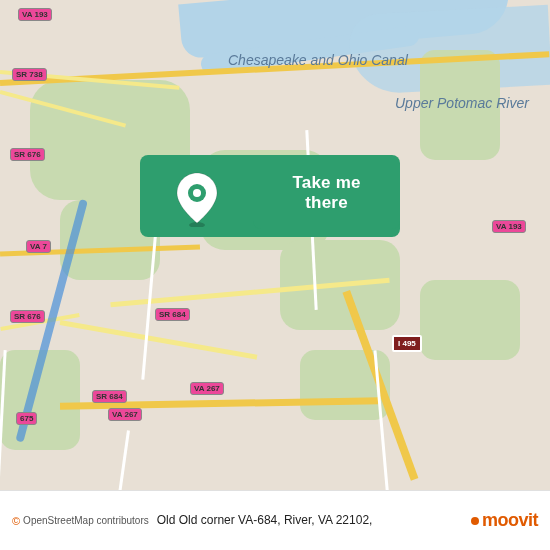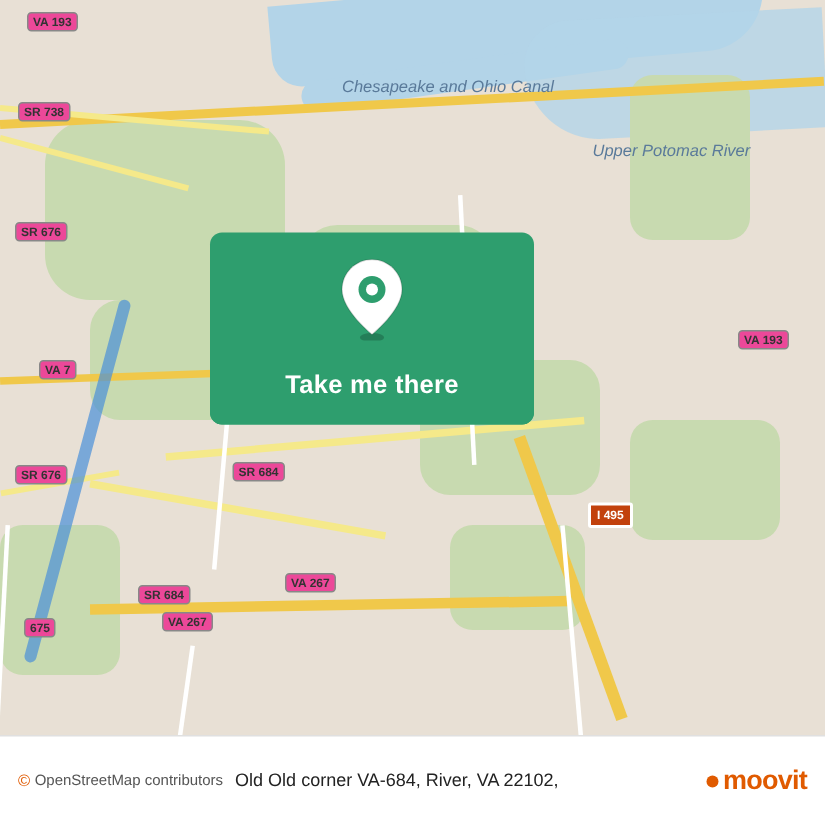--- a/index.html
+++ b/index.html
@@ -62,27 +62,27 @@
       position: absolute;
       background: #4a90d9;
       opacity: 0.7;
     }
 
     
     .popup-card {
       position: absolute;
       top: 155px;
       left: 140px;
-      width: 216px;
+      width: 260px;
       background: #2e9e6e;
       border-radius: 8px;
       overflow: visible;
       z-index: 100;
       display: flex;
-      flex-direction: column;
+      flex-direction: row;
       align-items: center;
     }
 
     .popup-icon-area {
       width: 100%;
       display: flex;
       justify-content: center;
       align-items: center;
       padding: 18px 0 12px 0;
     }
@@ -162,32 +162,32 @@
       height: 8px;
       background: #e05a00;
       border-radius: 50%;
       display: inline-block;
       margin-right: 1px;
     }
 
     
     .map-text {
       position: absolute;
-      font-size: 11px;
+      font-size: 14px;
       color: #5a7a9a;
       font-style: italic;
       z-index: 40;
       white-space: nowrap;
       text-align: right;
     }
 
     
     .interstate-shield {
       position: absolute;
-      background: #c2410c;
+      background: #7f1d1d;
       color: white;
       font-size: 8px;
       font-weight: bold;
       padding: 2px 4px;
       border-radius: 2px;
       border: 2px solid white;
       z-index: 55;
     }
 
     .sr-label {

